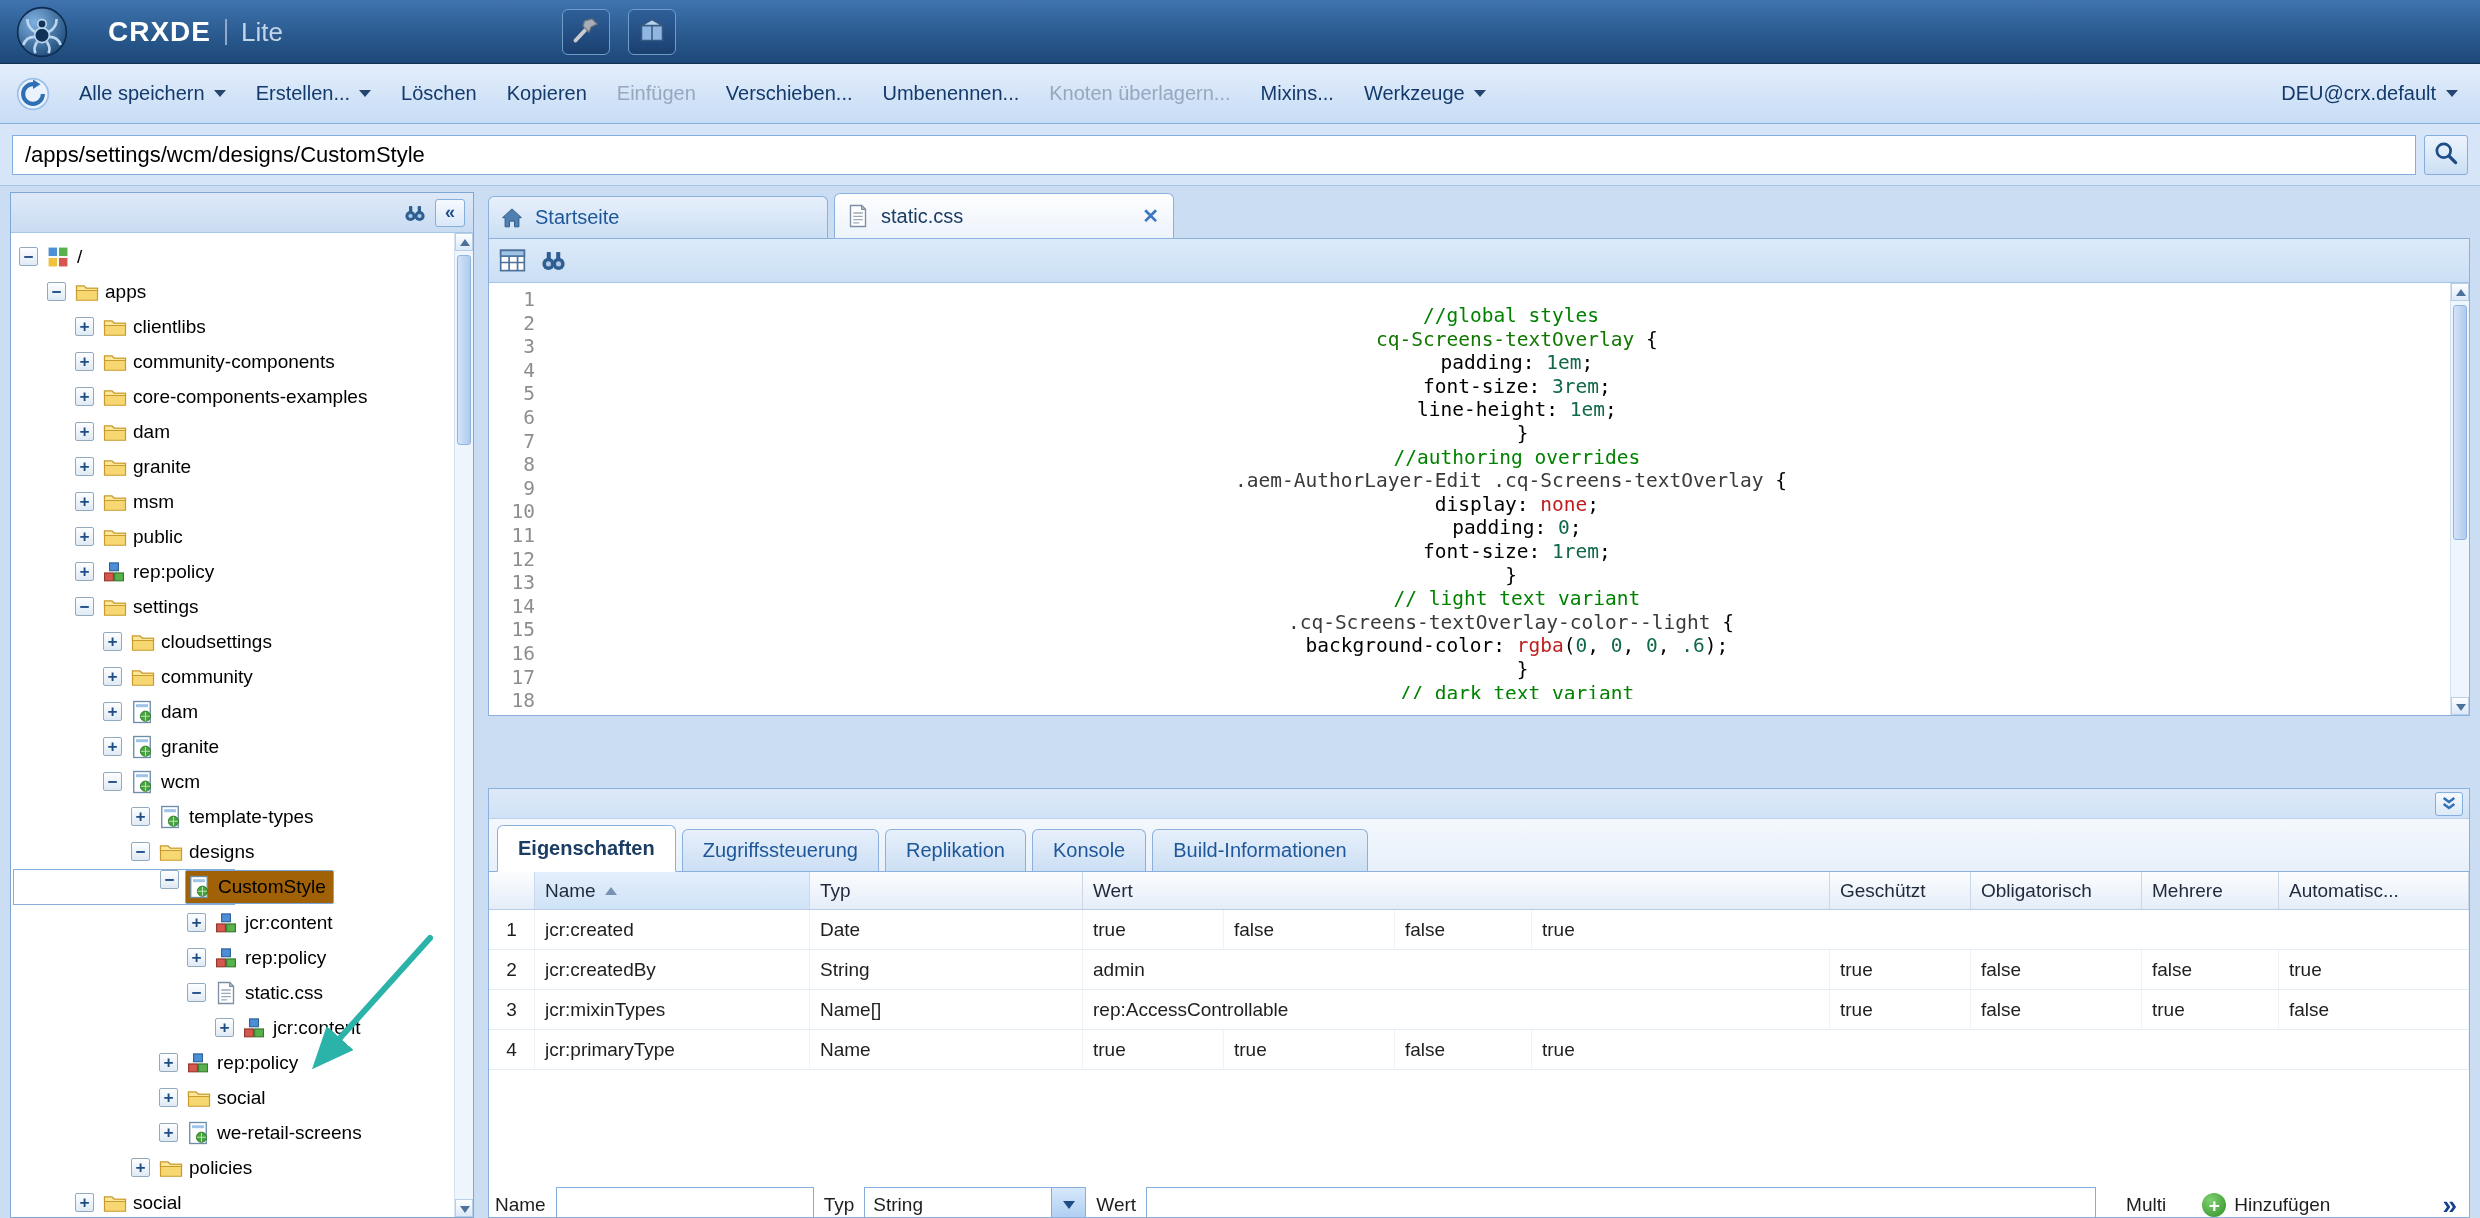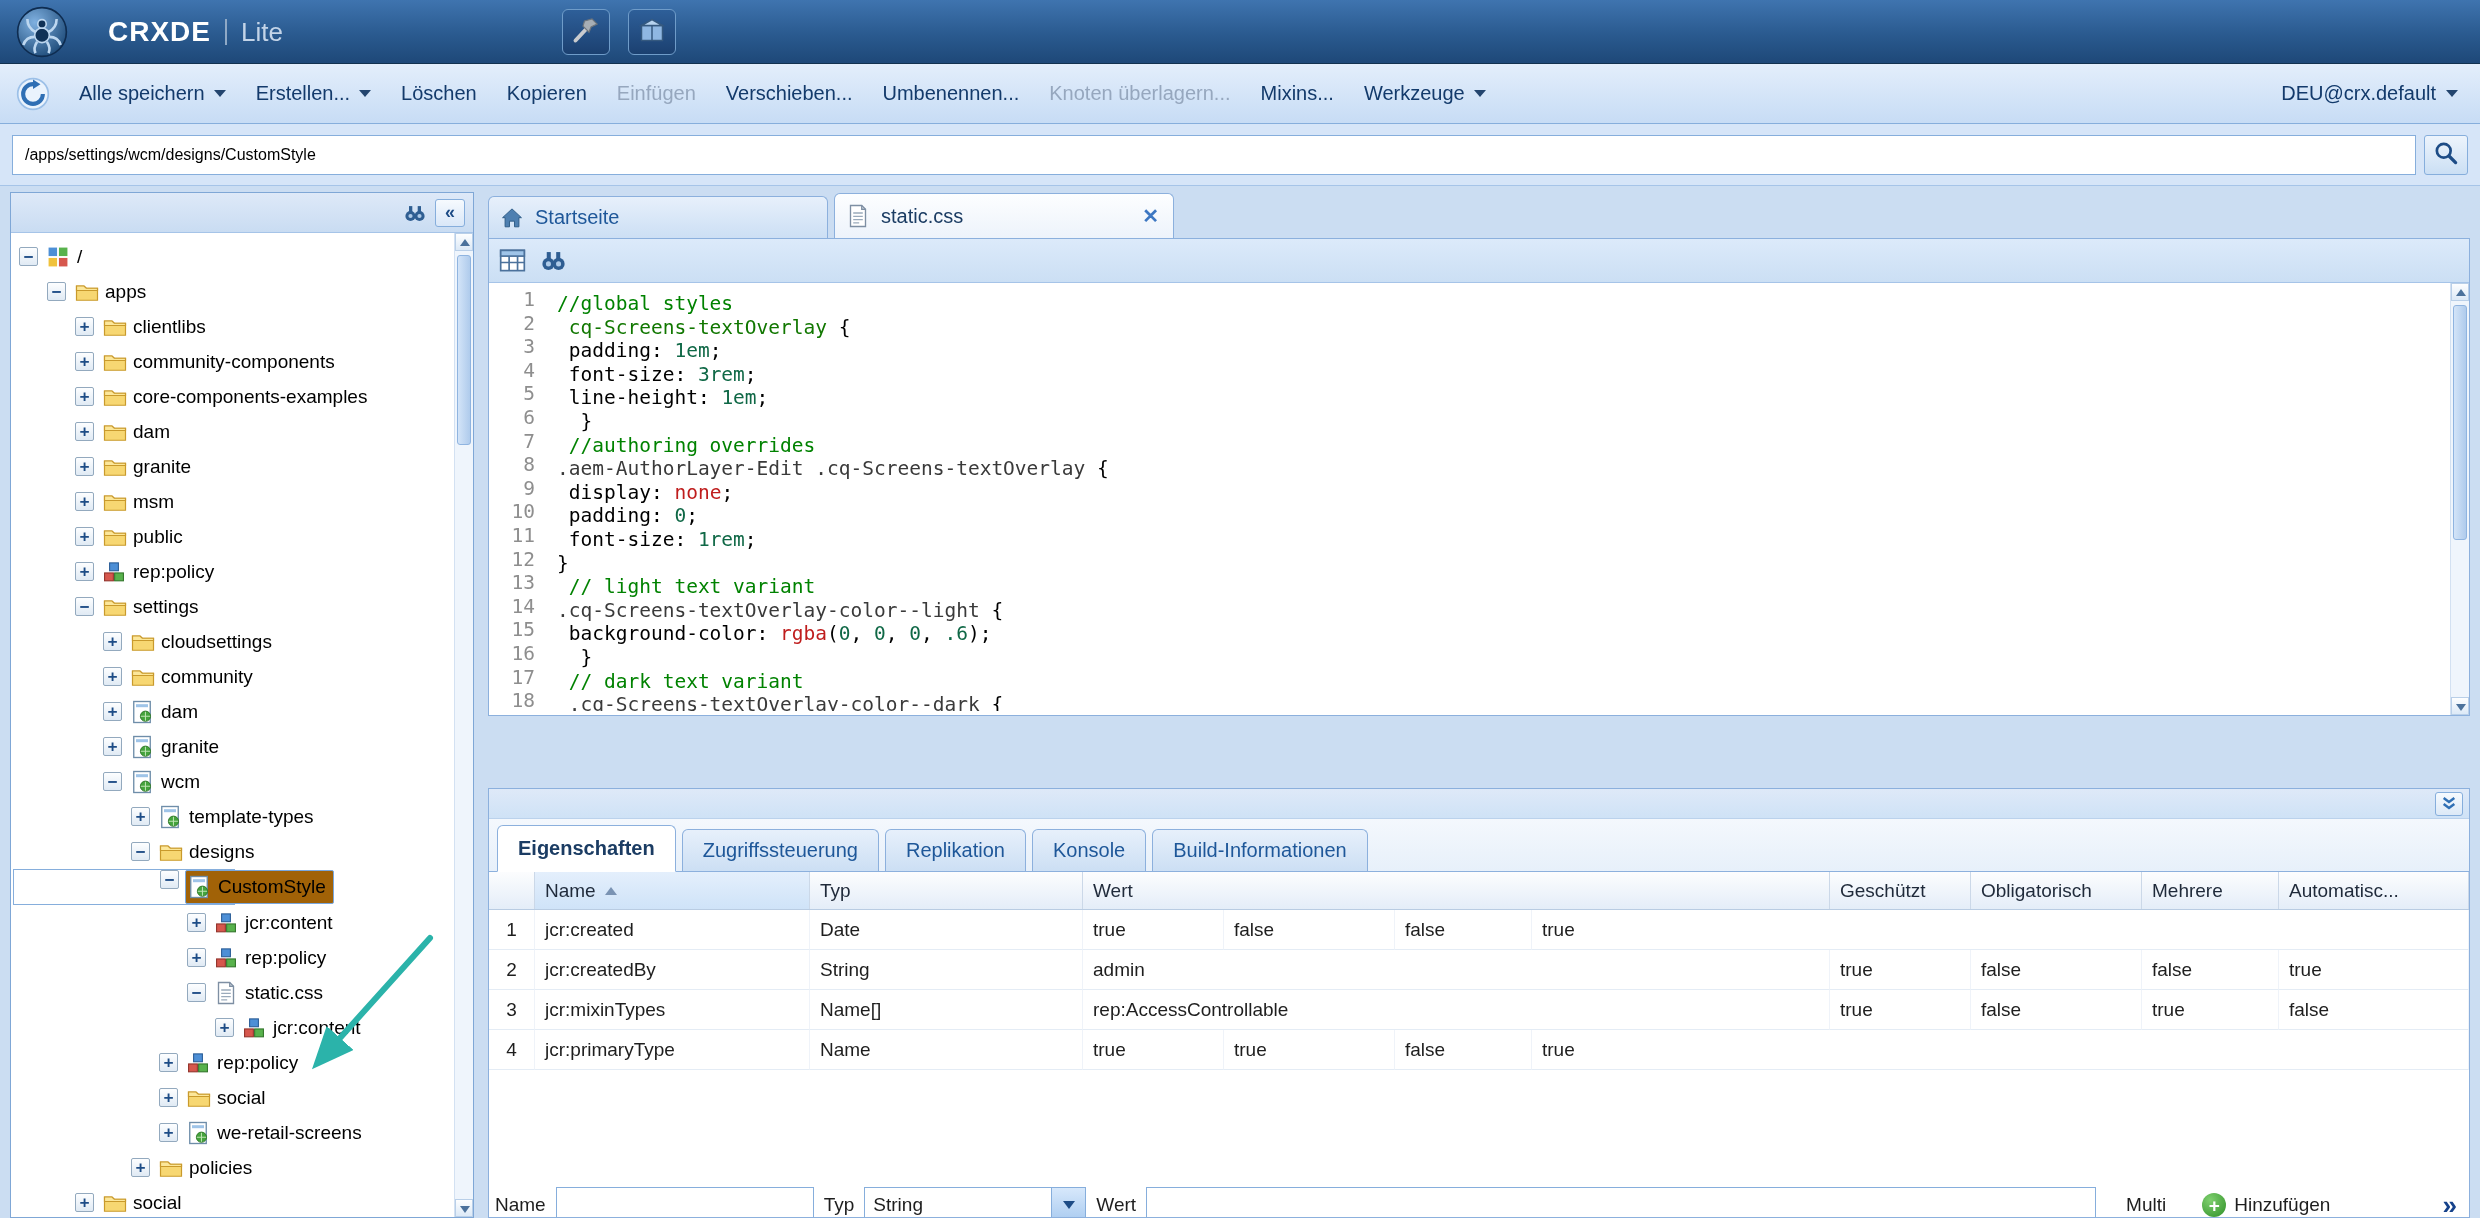--- a/index.html
+++ b/index.html
@@ -23,21 +23,21 @@
   .toolbar { height:60px; display:flex; align-items:center; padding:0 16px; gap:4px;
     background:linear-gradient(180deg,#E3EEFB,#C7DCF5); border-bottom:1px solid #86AEDC; }
   .tb-lead { margin-right:12px; display:flex; }
   .tb-btn { display:flex; align-items:center; gap:9px; padding:9px 13px; font-size:20px; color:#10optional3A6B; color:#133A6B; border-radius:4px; cursor:pointer; white-space:nowrap; }
   .tb-btn.disabled { color:#96A7BE; cursor:default; }
   .caret { width:0; height:0; border-left:6px solid transparent; border-right:6px solid transparent; border-top:7px solid #23456E; display:inline-block; }
   .tb-user { margin-left:auto; display:flex; align-items:center; gap:10px; font-size:20px; color:#133A6B; padding:9px 6px; cursor:pointer; }
 
   
   .addr { height:62px; background:#D6E5F8; border-bottom:1px solid #A6C4E8; display:flex; align-items:center; padding:0 12px; gap:8px; }
-  .addr-input { flex:1; height:40px; border:1px solid #86AEDC; font-size:16px; padding:0 12px; color:#000; font-family:"Liberation Sans",sans-serif; background:#fff; }
+  .addr-input { flex:1; height:40px; border:1px solid #86AEDC; font-size:22px; padding:0 12px; color:#000; font-family:"Liberation Sans",sans-serif; background:#fff; }
   .addr-go { width:44px; height:40px; border:1px solid #86AEDC; border-radius:3px; background:linear-gradient(#EDF4FC,#CBDFF4); display:flex; align-items:center; justify-content:center; cursor:pointer; }
 
   
   .content { position:relative; height:1032px; padding:6px 10px 0 10px; display:flex; gap:14px; }
 
   
   .tree-panel { width:464px; flex:none; border:1px solid #7FA7D6; background:#fff; display:flex; flex-direction:column; overflow:hidden; }
   .tree-hd { height:40px; flex:none; background:linear-gradient(#DEE9F8,#C9DCF2); border-bottom:1px solid #A6C4E8;
     display:flex; align-items:center; justify-content:flex-end; gap:8px; padding:0 8px; }
   .panel-btn { min-width:30px; height:28px; border:1px solid #86AEDC; border-radius:3px; background:linear-gradient(#F6FAFE,#D9E7F8);
@@ -68,21 +68,21 @@
   .tab-label { flex:1; overflow:hidden; text-overflow:ellipsis; white-space:nowrap; }
   .tab-close { color:#3D77C2; font-size:20px; font-weight:bold; padding:0 2px; cursor:pointer; }
 
   .editor { height:478px; flex:none; border:1px solid #8CB0DD; background:#fff; display:flex; flex-direction:column; }
   .ed-toolbar { height:44px; flex:none; background:linear-gradient(#DCEAFA,#CBDFF4); border-bottom:1px solid #A6C4E8;
     display:flex; align-items:center; gap:14px; padding:0 10px; }
   .ed-icon { display:flex; cursor:pointer; }
   .code-wrap { flex:1; position:relative; display:flex; overflow:hidden;
     font-family:"DejaVu Sans Mono",monospace; font-size:19.5px; line-height:23.6px; }
   .gutter { width:56px; flex:none; padding:5px 10px 0 0; text-align:right; color:#8E8E8E; }
-  .codebox { flex:1; padding:5px 0 0 8px; overflow:hidden; color:#000; margin:4px; }
+  .codebox { flex:1; padding:5px 0 0 8px; overflow:hidden; color:#000; margin:16px;text-align:center; }
   .cline { white-space:pre; }
   .tok-c { color:#008200; } .tok-t { color:#117700; } .tok-q { color:#3A3A3A; }
   .tok-n { color:#0F6846; } .tok-a { color:#BF1D1D; } .tok-p { color:#000; }
 
   
   .bottom { margin-top:72px; flex:1; border:1px solid #8CB0DD; background:#fff; position:relative; overflow:hidden; display:flex; flex-direction:column; }
   .bp-strip { height:30px; flex:none; background:linear-gradient(#DEE9F8,#CFE2F6); border-bottom:1px solid #BBD2EC;
     display:flex; align-items:center; justify-content:flex-end; padding:0 6px; }
   .bp-expand { width:28px; height:24px; border:1px solid #86AEDC; border-radius:3px; background:linear-gradient(#F6FAFE,#DCE9F7);
     display:flex; align-items:center; justify-content:center; cursor:pointer; }

